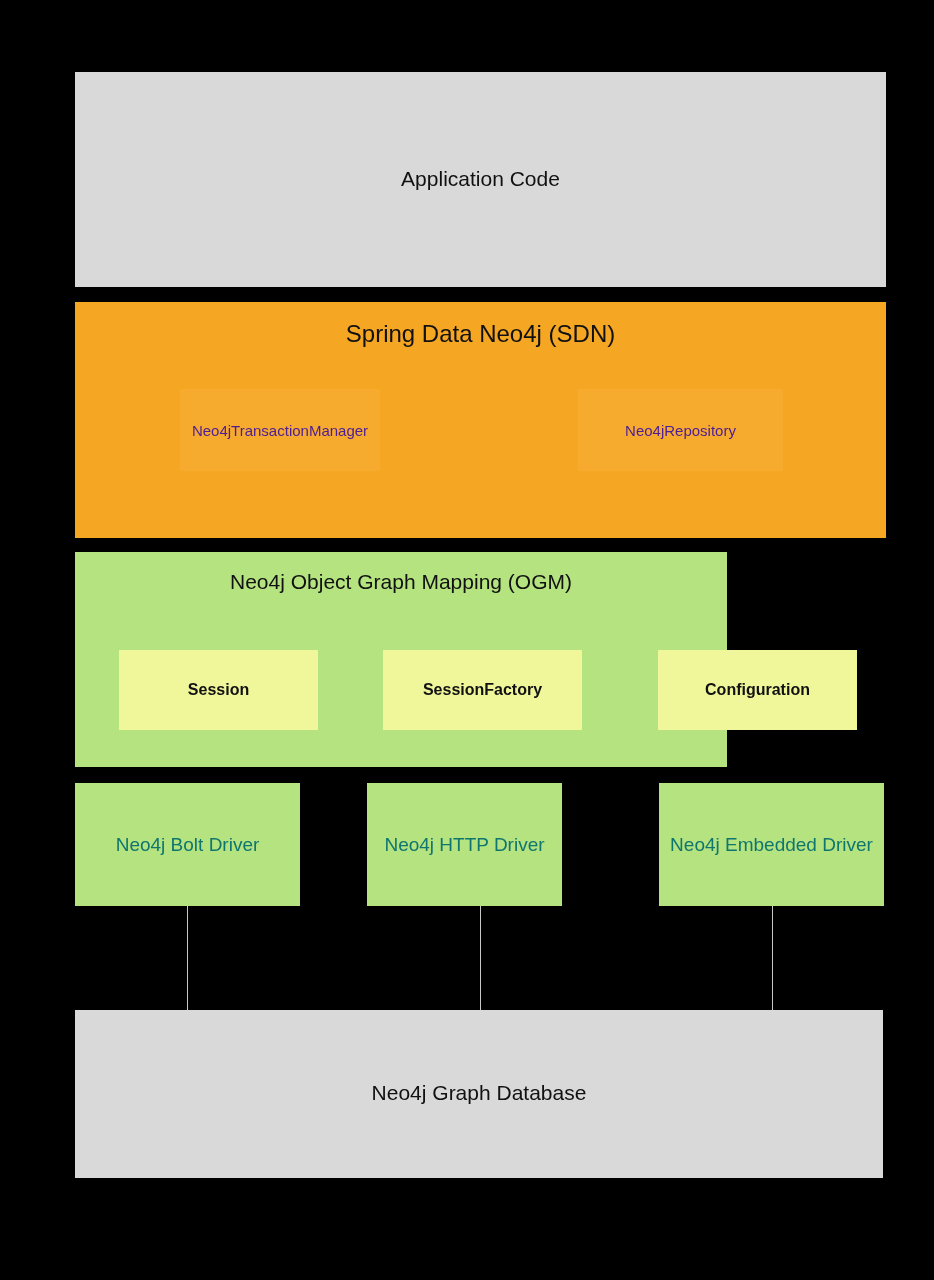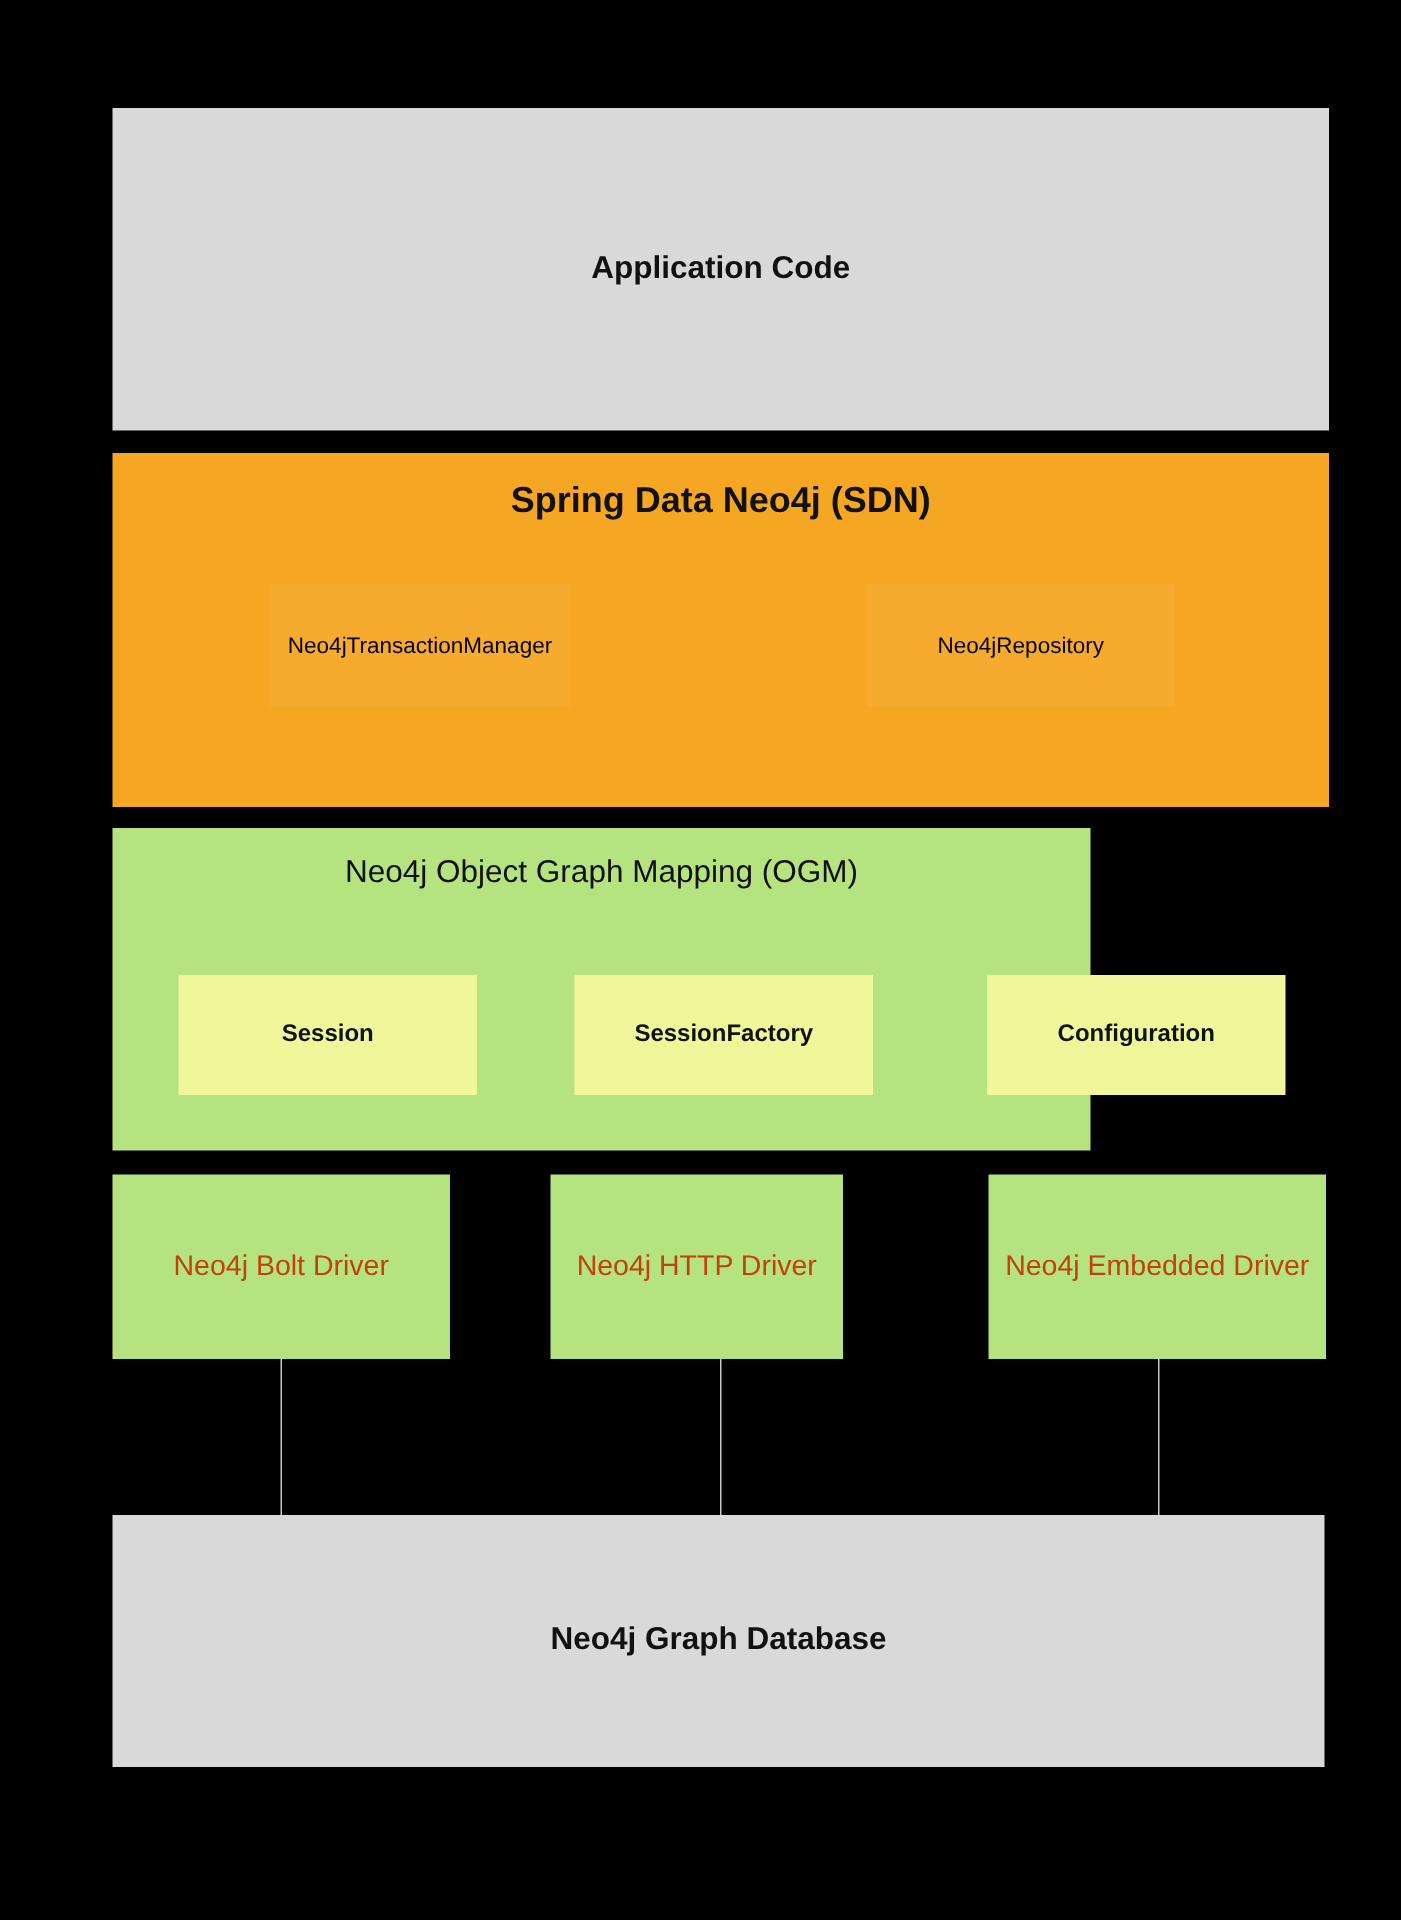--- a/index.html
+++ b/index.html
@@ -25,21 +25,21 @@
     position: absolute;
     box-sizing: border-box;
   }
 
   .layer-title {
     position: absolute;
     left: 0;
     right: 0;
     text-align: center;
     color: #111111;
-    font-weight: 700;
+    font-weight: 400;
     white-space: nowrap;
   }
 
   
   #layer-application {
     left: 75px;
     top: 72px;
     width: 811px;
     height: 215px;
     background: #d9d9d9;
@@ -62,21 +62,21 @@
     top: 18px;
     font-size: 24px;
   }
   .sdn-sub {
     position: absolute;
     box-sizing: border-box;
     background: #f6ab2f;
     display: flex;
     align-items: center;
     justify-content: center;
-    color: #000000;
+    color: #4c1d95;
     font-size: 15px;
     white-space: nowrap;
   }
   #sdn-sub-txmanager {
     left: 105px;
     top: 87px;
     width: 200px;
     height: 82px;
   }
   #sdn-sub-repository {
@@ -121,21 +121,21 @@
   
   .driver-box {
     position: absolute;
     top: 783px;
     height: 123px;
     box-sizing: border-box;
     background: #b5e380;
     display: flex;
     align-items: center;
     justify-content: center;
-    color: #c2410c;
+    color: #0f766e;
     font-size: 19px;
     white-space: nowrap;
   }
   #driver-bolt     { left: 75px;  width: 225px; }
   #driver-http     { left: 367px; width: 195px; }
   #driver-embedded { left: 659px; width: 225px; }
 
   
   .connector {
     position: absolute;

